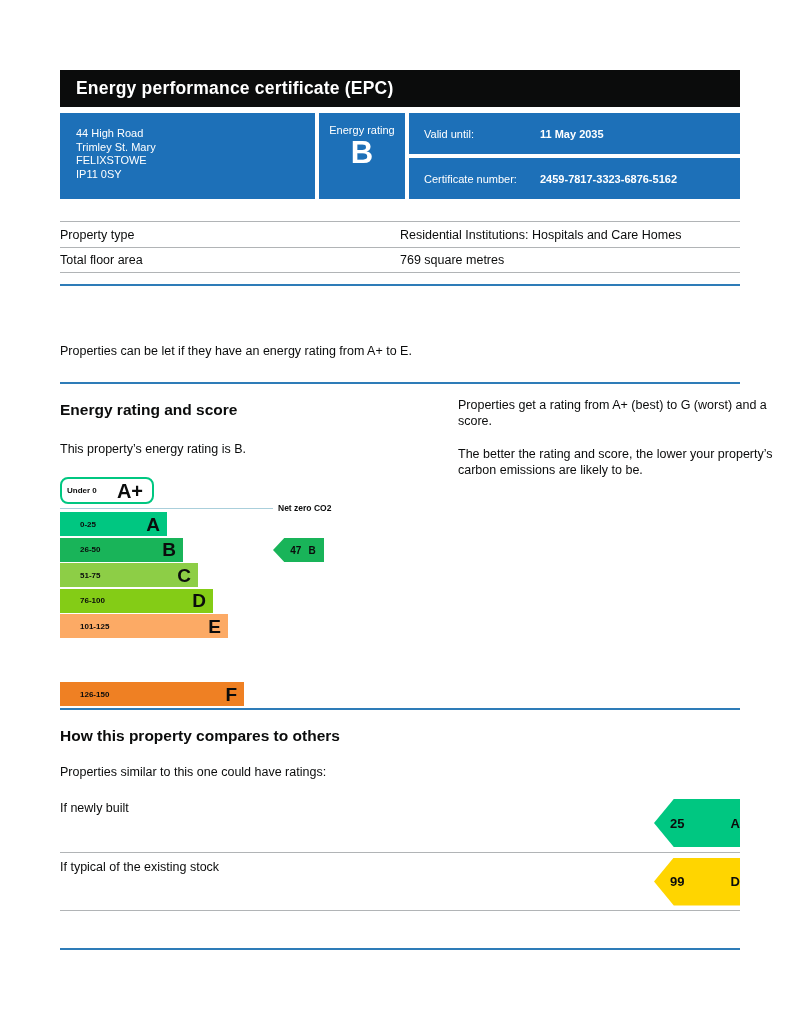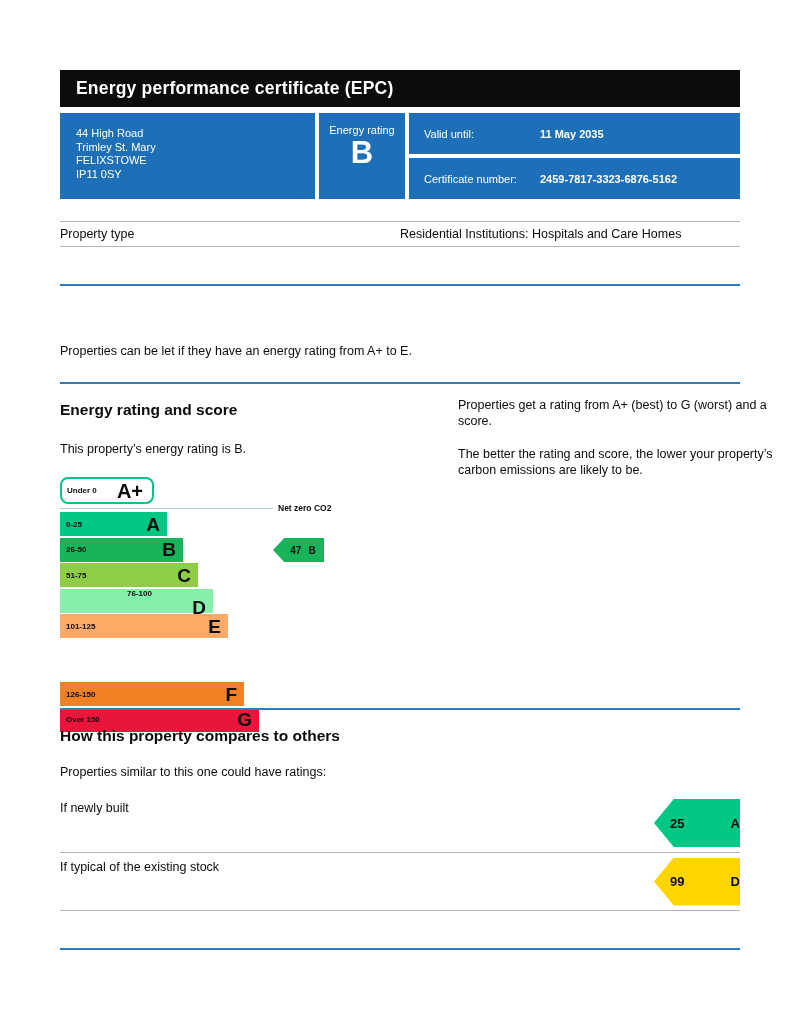--- a/index.html
+++ b/index.html
@@ -56,21 +56,21 @@
   .aplus-box {
     position: absolute; left: 0; top: 0; width: 94px; height: 27px;
     background: #ffffff; border: 2px solid #00c781; display: flex; align-items: center;
   }
   .aplus-box .band-range { padding-left: 5px; }
   .aplus-box .band-letter { margin-left: auto; padding-right: 9px; font-size: 20px; }
   .netzero-line { position: absolute; left: 0; top: 31px; width: 213px; border-top: 1.5px solid #aacfdb; }
   .netzero-label { position: absolute; left: 218px; top: 26px; font-size: 8.5px; font-weight: bold; white-space: nowrap; }
   .bands { position: absolute; left: 0; top: 35px; }
   .band-row { display: flex; align-items: center; height: 24px; margin-bottom: 1.5px; }
-  .band-range { font-size: 8px; font-weight: bold; padding-left: 6px; color: #0b0c0c; }
+  .band-range { font-size: 8px; font-weight: bold; padding-left: 20px; color: #0b0c0c; }
   .band-letter { margin-left: auto; padding-right: 7px; font-size: 19px; font-weight: bold; line-height: 1; color: #0b0c0c; }
   .current-arrow {
     position: absolute; left: 213px; top: 61px; width: 51px; height: 24px;
     clip-path: polygon(0 50%, 22% 0, 100% 0, 100% 100%, 22% 100%);
     display: flex; align-items: center; justify-content: center;
     font-size: 10px; font-weight: bold; gap: 7px; padding-left: 9px; text-align: center;
   }
 
   
   .compare-heading { top: 727px; }
@@ -115,20 +115,24 @@
         <span class="val">2459-7817-3323-6876-5162</span>
       </div>
     </div>
   </div>
 
   <div class="summary-table">
     <div class="summary-row">
       <span class="s-label">Property type</span>
       <span class="s-value">Residential Institutions: Hospitals and Care Homes</span>
     </div>
+    <div class="summary-row">
+      <span class="s-label">Total floor area</span>
+      <span class="s-value">769 square metres</span>
+    </div>
   </div>
 
   <div class="divider divider-1"></div>
 
   <p class="body-text rules-body">Properties can be let if they have an energy rating from A+ to E.</p>
 
   <div class="divider divider-2"></div>
 
   <h2 class="section-heading rate-heading">Energy rating and score</h2>
   <p class="body-text rate-intro">This property’s energy rating is B.</p>
@@ -150,35 +154,31 @@
           <span class="band-letter">A</span>
         </div>
         <div class="band-row" style="width: 123px; background: rgb(25, 180, 89);">
           <span class="band-range">26-50</span>
           <span class="band-letter">B</span>
         </div>
         <div class="band-row" style="width: 138px; background: rgb(141, 206, 70);">
           <span class="band-range">51-75</span>
           <span class="band-letter">C</span>
         </div>
-        <div class="band-row" style="width: 153px; background: #86efac; flex-direction: column;">
+        <div class="band-row" style="width: 153px; background: #84cc16;">
           <span class="band-range">76-100</span>
           <span class="band-letter">D</span>
         </div>
         <div class="band-row" style="width: 168px; background: rgb(252, 170, 101);">
           <span class="band-range">101-125</span>
           <span class="band-letter">E</span>
         </div>
         <div class="band-row" style="width: 184px; background: rgb(239, 128, 35); margin-top: 44px;">
           <span class="band-range">126-150</span>
           <span class="band-letter">F</span>
-        </div>
-        <div class="band-row" style="width: 199px; background: rgb(233, 21, 59);">
-          <span class="band-range">Over 150</span>
-          <span class="band-letter">G</span>
         </div>
       </div>
     <div class="current-arrow" style="background: rgb(25, 180, 89);">
       <span>47</span>
       <span>B</span>
     </div>
   </div>
 
   <div class="divider divider-3"></div>
 

